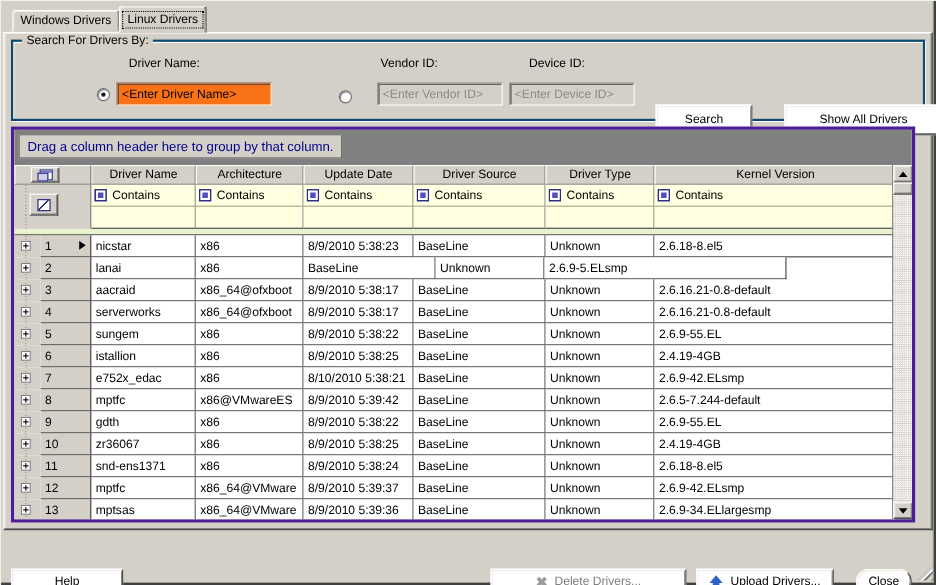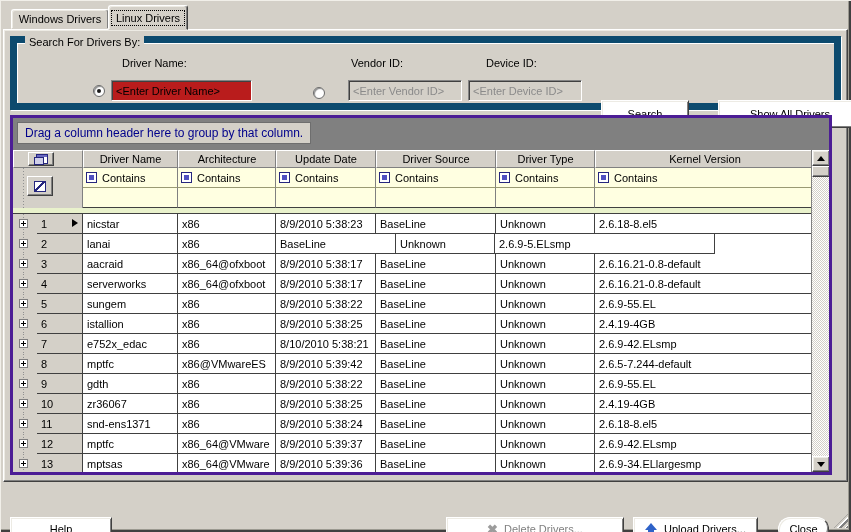--- a/index.html
+++ b/index.html
@@ -16,28 +16,28 @@
   .tab.inactive { left:11px; top:9px; width:98px; height:20px; }
   .tab.active   { left:108px; top:5px; width:80px; height:25px; z-index:5; }
   .tab.active .focusbox { border:1px dotted #000; padding:1px 4px; }
 
   .tabpage { position:absolute; left:3px; top:29px; width:845px; height:453px; background:#D4D0C8;
              border:1px solid; border-color:#FFFFFF #404040 #404040 #FFFFFF;
              box-shadow: inset -1px -1px 0 #808080, inset 1px 1px 0 #EDEBE4; }
 
   
   .group { position:absolute; left:10px; top:36px; width:831px; height:74px;
-           border:7px solid #0c4a6e; box-shadow: inset 1px 1px 0 #FFFFFF, 1px 1px 0 #FFFFFF; }
+           border:2px solid #0c4a6e; box-shadow: inset 1px 1px 0 #FFFFFF, 1px 1px 0 #FFFFFF; }
   .group-label { position:absolute; left:8px; top:-7px; background:#D4D0C8; padding:0 4px; }
   .fld-label { position:absolute; }
   .radio { position:absolute; width:12px; height:12px; border-radius:50%; background:#fff;
            border:1px solid #696969; box-shadow: inset 1px 1px 1px rgba(0,0,0,.45); }
   .radio.checked::after { content:""; display:block; width:4px; height:4px; border-radius:50%; background:#1a1a1a; margin:3px; }
   .tbox { position:absolute; height:21px; padding:0 4px; font:11px "Liberation Sans",sans-serif;
-          border:1px solid; border-color:#848484 #FFFFFF #FFFFFF #848484; box-shadow: inset 1px 1px 0 #404040; background:#b91c1c; }
+          border:1px solid; border-color:#848484 #FFFFFF #FFFFFF #848484; box-shadow: inset 1px 1px 0 #404040; background:#f97316; }
   .tbox:disabled, .tbox.disabled { background:#D4D0C8; color:#8a8a8a; }
 
   .btn3d { background:#ffffff; border:1px solid; border-color:#FFFFFF #404040 #404040 #FFFFFF;
            box-shadow: inset 1px 1px 0 #EDEBE4, inset -1px -1px 0 #808080;
            font:11px "Liberation Sans",sans-serif; display:flex; align-items:center; justify-content:center; gap:6px; cursor:default;margin-top:25px; }
   .btn3d.disabled { color:#808080; text-shadow:1px 1px 0 #fff; }
   .search-btn  { position:absolute; left:584px; top:32px; width:88px;  height:28px; }
   .showall-btn { position:absolute; left:701px; top:32px; width:144px; height:28px; }
 
   

